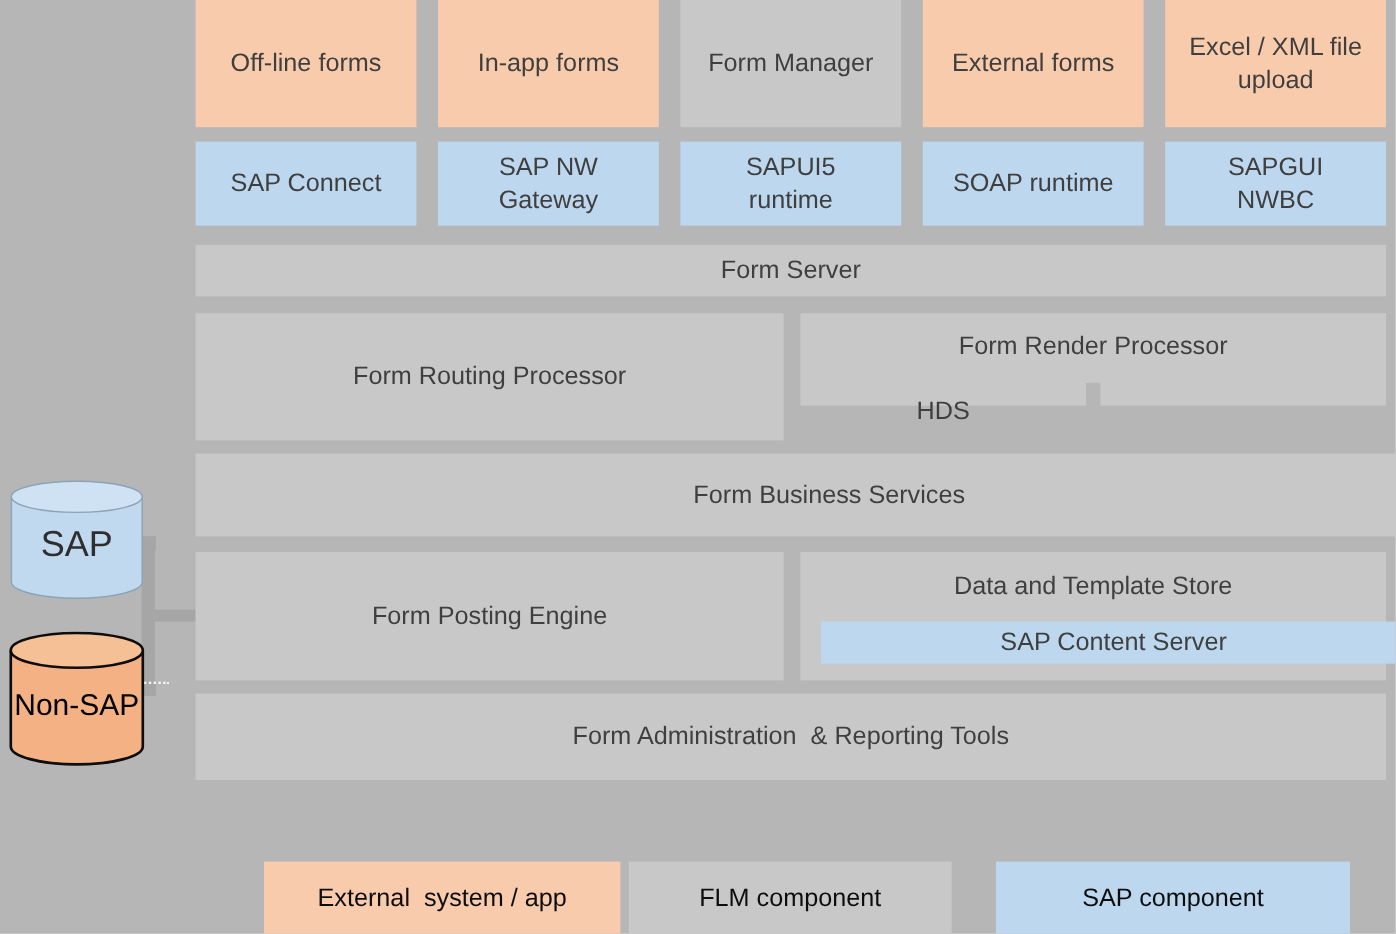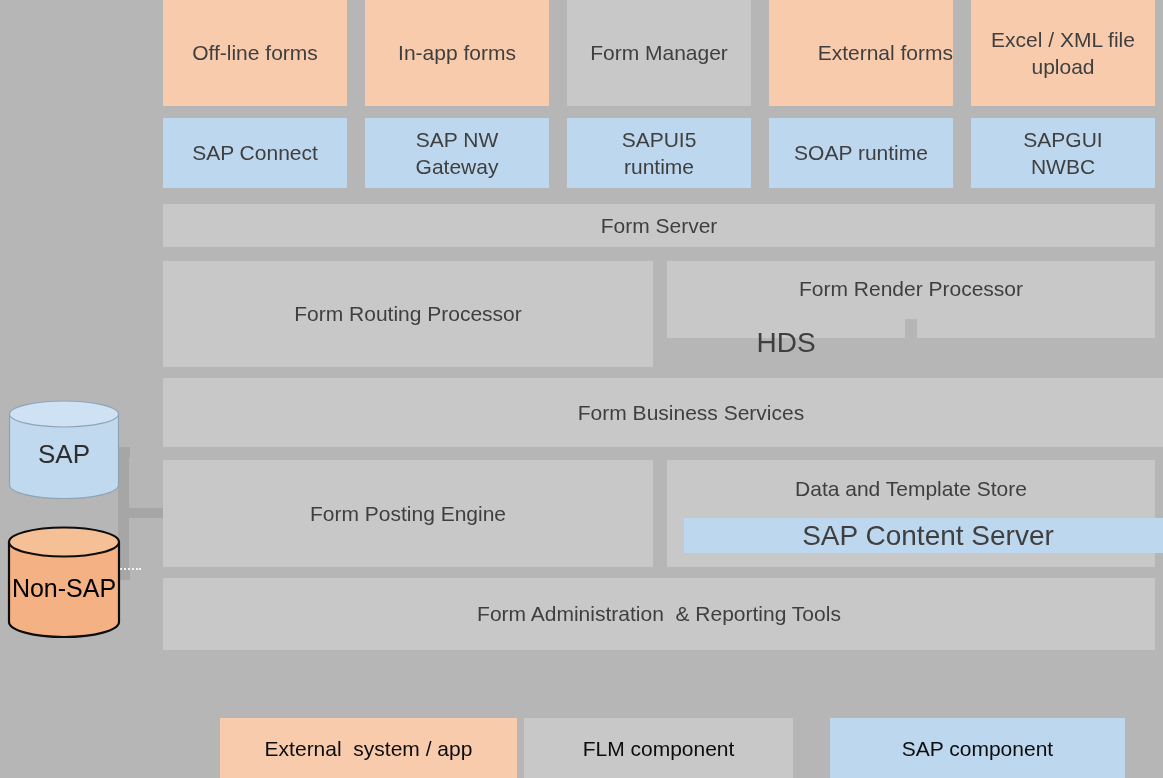--- a/index.html
+++ b/index.html
@@ -15,29 +15,29 @@
     white-space:pre-wrap;
   }
   .gray{background:#c8c8c8;}
   .orange{background:#f8cbad;}
   .blue{background:#bdd7ee;}
   .parent-label{
     position:absolute;left:0;right:0;text-align:center;
     font-size:21px;font-weight:300;white-space:pre-wrap;
   }
   .sub{position:absolute;display:flex;align-items:center;justify-content:center;
-    font-size:28px;font-weight:300;}
+    font-size:21px;font-weight:300;}
   .bgstrip{position:absolute;background:#b6b6b6;}
   .legend .box{color:#0d0d0d;font-weight:400;}
   .conn{position:absolute;background:#a6a6a6;}
   .conn-dotted{position:absolute;border-top:2px dotted #f5f5f5;}
   .cyl{position:absolute;}
   .cyl-label{
     position:absolute;display:flex;align-items:center;justify-content:center;
-    font-size:26px;font-weight:300;color:#2e2e2e;
+    font-size:30px;font-weight:300;color:#2e2e2e;
   }
   .cyl-label.dark{color:#000;font-size:25px;}
 </style>
 </head>
 <body>
 
 <div class="canvas">
 
   <div class="conn" style="left:114px;top:447px;width:16px;height:11px;"></div>
   <div class="conn" style="left:118px;top:447px;width:11px;height:133px;"></div>
@@ -47,21 +47,21 @@
 
   <div class="box orange" style="left:163px;top:0;width:184px;height:106px;">
     <span>Off-line forms</span>
   </div>
   <div class="box orange" style="left:365px;top:0;width:184px;height:106px;">
     <span>In-app forms</span>
   </div>
   <div class="box gray" style="left:567px;top:0;width:184px;height:106px;">
     <span>Form Manager</span>
   </div>
-  <div class="box orange" style="left:769px;top:0;width:184px;height:106px;justify-content:flex-end;">
+  <div class="box orange" style="left:769px;top:0;width:184px;height:106px;">
     <span>External forms</span>
   </div>
   <div class="box orange" style="left:971px;top:0;width:184px;height:106px;">
     <span>Excel / XML file
 upload</span>
   </div>
 
   <div class="box blue" style="left:163px;top:118px;width:184px;height:70px;">
     <span>SAP Connect</span>
   </div>

